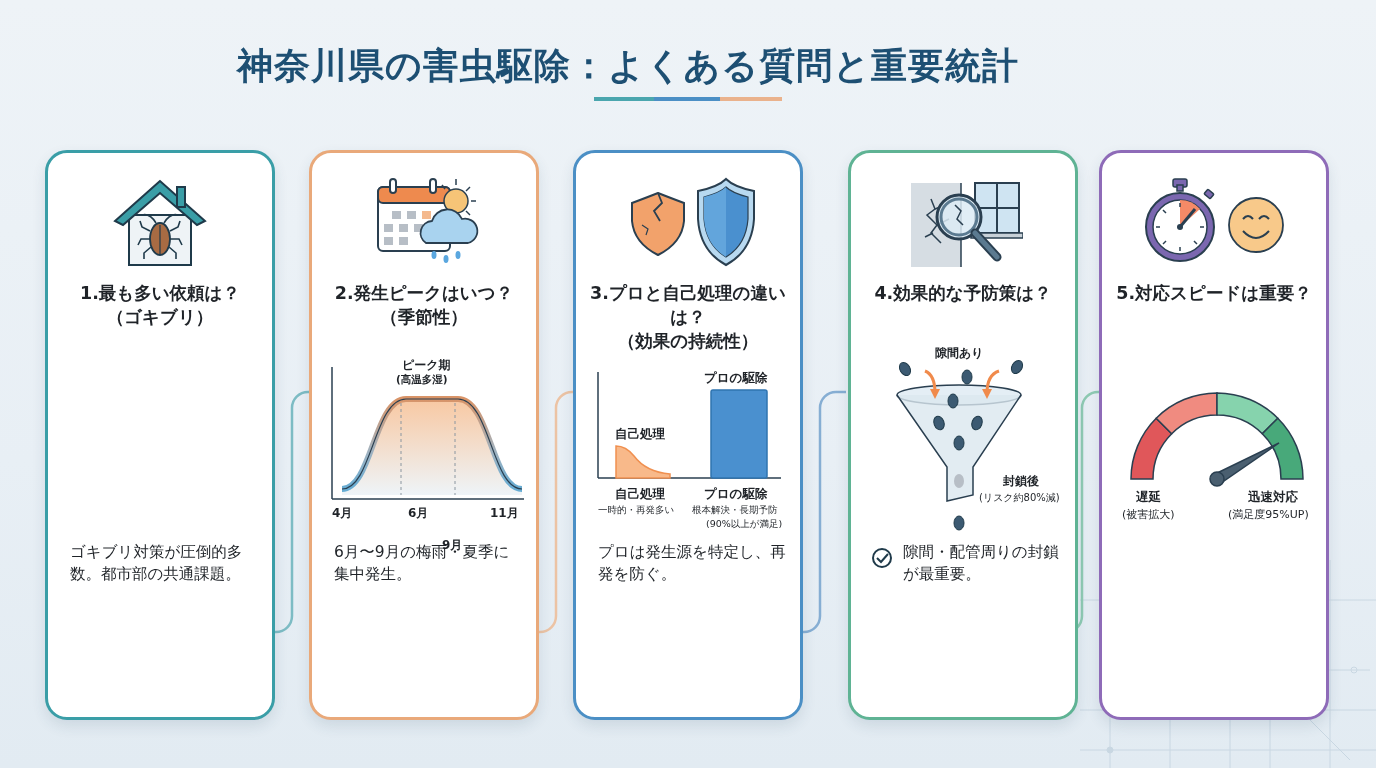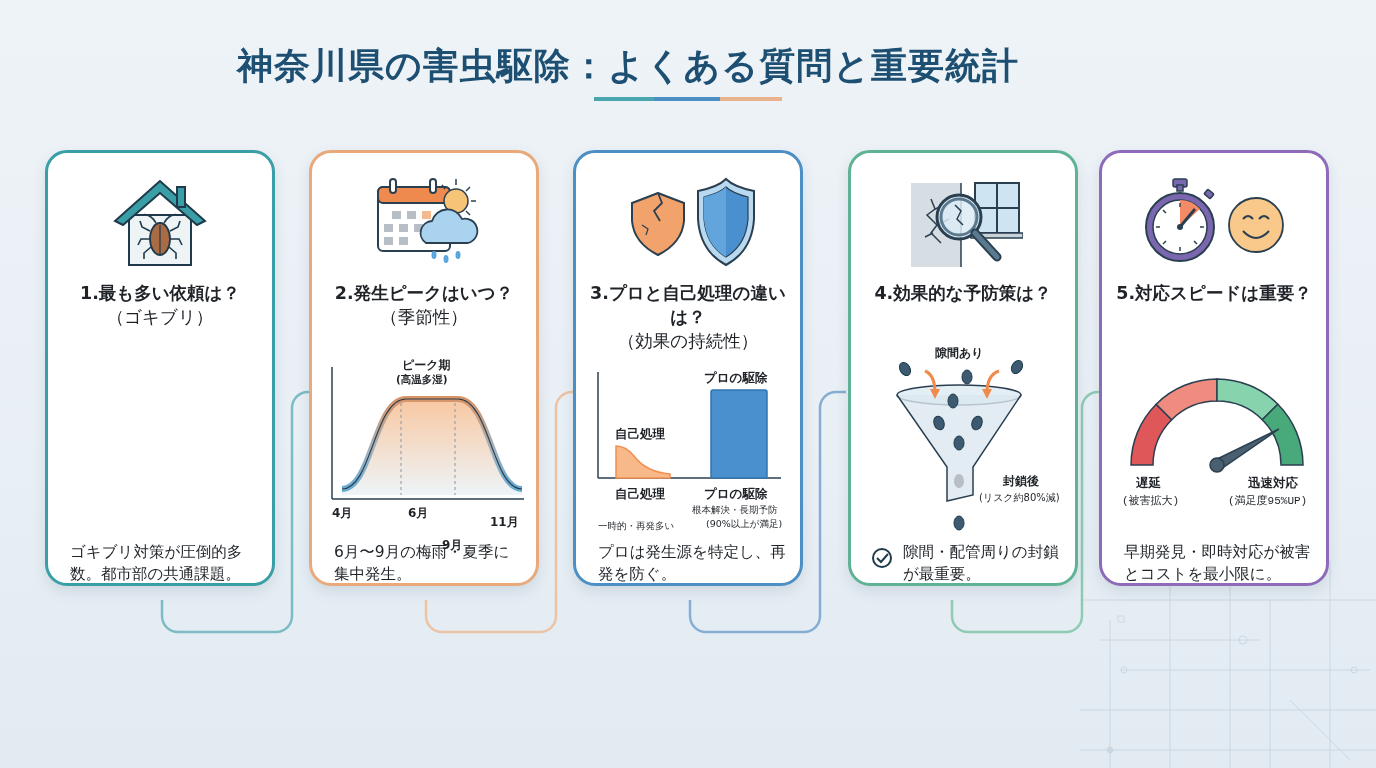--- a/index.html
+++ b/index.html
@@ -12,30 +12,30 @@
   }
   .bg-grid { position: absolute; left: 1080px; top: 560px; width: 296px; height: 208px; opacity: .6; }
   .title {
     position: absolute; top: 42px; left: 0; width: 1256px; text-align: center;
     font-size: 36px; font-weight: bold; color: #1d4f73; letter-spacing: 1px;
   }
   .title-underline { position: absolute; top: 97px; left: 594px; width: 188px; height: 4px; display: flex; }
   .title-underline span { display: block; height: 100%; }
   .connectors { position: absolute; left: 0; top: 0; width: 1376px; height: 768px; pointer-events: none; }
   .card {
-    position: absolute; top: 150px; width: 230px; height: 436px;
+    position: absolute; top: 150px; width: 230px; height: 570px;
     background: #ffffff; border-radius: 22px; border: 3px solid;
     box-shadow: 0 6px 14px rgba(40,70,100,.12);
   }
   .card .icon-area { position: absolute; top: 18px; left: 0; width: 100%; height: 100px; display: flex; justify-content: center; align-items: center; }
   .card .q-title {
     position: absolute; top: 128px; left: 8px; right: 8px; text-align: center;
     font-size: 17.5px; font-weight: bold; line-height: 24px; color: #1f2328;
   }
-  .card .q-sub { display: block; font-weight: normal; }
+  .card .q-sub { display: block; font-weight: bold; }
   .card .desc {
     position: absolute; left: 22px; right: 14px; top: 388px;
     font-size: 15.5px; line-height: 22px; color: #1f2328;
   }
   .chart { position: absolute; left: 0; width: 100%; }
   .lbl { position: absolute; font-size: 12px; color: #1f2328; white-space: nowrap; }
   .lbl.b { font-weight: bold; }
   .lbl.sm { font-size: 9.5px; }
 </style>
 </head>
@@ -161,21 +161,21 @@
       <line x1="89" y1="50" x2="89" y2="142" stroke="#8a96a0" stroke-dasharray="3 3"></line>
       <line x1="143" y1="50" x2="143" y2="142" stroke="#8a96a0" stroke-dasharray="3 3"></line>
       <line x1="20" y1="14" x2="20" y2="146" stroke="#2a3f50" stroke-width="1.5"></line>
       <line x1="20" y1="146" x2="212" y2="146" stroke="#2a3f50" stroke-width="1.5"></line>
     </svg>
     <span class="lbl b" style="left:90px;top:4px;font-size:12px;">ピーク期</span>
     <span class="lbl b" style="left:84px;top:20px;font-size:10.5px;">(高温多湿)</span>
     <span class="lbl b" style="left:20px;top:152px;font-size:12px;">4月</span>
     <span class="lbl b" style="left:76px;top:152px;font-size:12px;margin-left:20px;">6月</span>
     <span class="lbl b" style="left:130px;top:152px;font-size:12px;margin-top:32px;">9月</span>
-    <span class="lbl b" style="left:178px;top:152px;font-size:12px;margin-top:9px;">11月</span>
+    <span class="lbl b" style="left:178px;top:152px;font-size:12px;">11月</span>
   </div>
   <div class="desc">6月〜9月の梅雨・夏季に集中発生。</div>
 </div>
 
 <div class="card" style="left:573px;border-color:#4b8fc5;">
   <div class="icon-area">
     <svg width="140" height="96" viewBox="0 0 140 96">
       <path d="M14 30 Q30 24 40 20 Q50 24 66 30 L66 48 Q64 70 40 82 Q16 70 14 48 Z" fill="#f2a26b" stroke="#2a3f50" stroke-width="2"></path>
       <path d="M40 20 L44 30 L36 38 L42 48" fill="none" stroke="#2a3f50" stroke-width="1.8"></path>
       <path d="M24 52 l6 4 l-2 6" fill="none" stroke="#2a3f50" stroke-width="1.2"></path>
@@ -192,21 +192,21 @@
     <svg width="230" height="170" viewBox="0 0 230 170" style="position:absolute;left:0;top:0;">
       <line x1="22" y1="4" x2="22" y2="110" stroke="#2a3f50" stroke-width="1.5"></line>
       <line x1="22" y1="110" x2="205" y2="110" stroke="#2a3f50" stroke-width="1.5"></line>
       <path d="M40 110 L40 78 Q50 78 58 88 Q70 104 94 106 L94 110 Z" fill="#f8b98a" stroke="#f09050" stroke-width="1.5"></path>
       <rect x="135" y="22" width="56" height="88" rx="2" fill="#4a90cf" stroke="#2f74b0" stroke-width="1.5"></rect>
     </svg>
     <span class="lbl b" style="left:39px;top:58px;font-size:12.5px;">自己処理</span>
     <span class="lbl b" style="left:128px;top:2px;font-size:12.5px;">プロの駆除</span>
     <span class="lbl b" style="left:39px;top:118px;font-size:12.5px;">自己処理</span>
     <span class="lbl b" style="left:128px;top:118px;font-size:12.5px;">プロの駆除</span>
-    <span class="lbl sm" style="left:22px;top:152px;">一時的・再発多い</span>
+    <span class="lbl sm" style="left:22px;top:136px;">一時的・再発多い</span>
     <span class="lbl sm" style="left:116px;top:136px;">根本解決・長期予防</span>
     <span class="lbl sm" style="left:130px;top:150px;">(90%以上が満足)</span>
   </div>
   <div class="desc">プロは発生源を特定し、再発を防ぐ。</div>
 </div>
 
 <div class="card" style="left:848px;border-color:#5fb394;">
   <div class="icon-area">
     <svg width="120" height="96" viewBox="0 0 120 96">
       <rect x="8" y="10" width="50" height="84" fill="#d6dde3"></rect>
@@ -286,30 +286,29 @@
       <circle cx="41" cy="54" r="3" fill="#2a3f50"></circle>
       <circle cx="117" cy="52" r="27" fill="#f8c98a" stroke="#2a3f50" stroke-width="1.8"></circle>
       <path d="M104 46 q5 -6 10 0" fill="none" stroke="#2a3f50" stroke-width="2"></path>
       <path d="M120 46 q5 -6 10 0" fill="none" stroke="#2a3f50" stroke-width="2"></path>
       <path d="M104 58 q13 14 26 0" fill="none" stroke="#2a3f50" stroke-width="2"></path>
     </svg>
   </div>
   <div class="q-title">
     <span>5.</span><span>対応スピードは重要？</span>
   </div>
-  <div class="chart" style="top:222px;height:140px;font-family:Liberation Mono, monospace;">
+  <div class="chart" style="top:236px;height:140px;">
     <svg width="230" height="140" viewBox="0 0 230 140" style="position:absolute;left:0;top:0;">
       <g transform="translate(115,90)" stroke="#2a3f50" stroke-width="1.5">
         <path d="M -86 0 A 86 86 0 0 1 -60.8 -60.8 L -45.3 -45.3 A 64 64 0 0 0 -64 0 Z" fill="#e0575a"></path>
         <path d="M -60.8 -60.8 A 86 86 0 0 1 0 -86 L 0 -64 A 64 64 0 0 0 -45.3 -45.3 Z" fill="#f08b80"></path>
         <path d="M 0 -86 A 86 86 0 0 1 60.8 -60.8 L 45.3 -45.3 A 64 64 0 0 0 0 -64 Z" fill="#86d3ad"></path>
         <path d="M 60.8 -60.8 A 86 86 0 0 1 86 0 L 64 0 A 64 64 0 0 0 45.3 -45.3 Z" fill="#48a97a"></path>
         <path d="M -4 -4 L 62 -36 L 4 4 Z" fill="#4a5f70"></path>
         <circle r="7" fill="#4a5f70"></circle>
       </g>
     </svg>
     <span class="lbl b" style="left:34px;top:100px;font-size:12.5px;">遅延</span>
     <span class="lbl" style="left:20px;top:118px;font-size:11px;">(被害拡大)</span>
     <span class="lbl b" style="left:146px;top:100px;font-size:12.5px;">迅速対応</span>
     <span class="lbl" style="left:126px;top:118px;font-size:11px;">(満足度95%UP)</span>
   </div>
-  <div class="desc">早期発見・即時対応が被害とコストを最小限に。</div>
 </div>
 
 </body></html>

